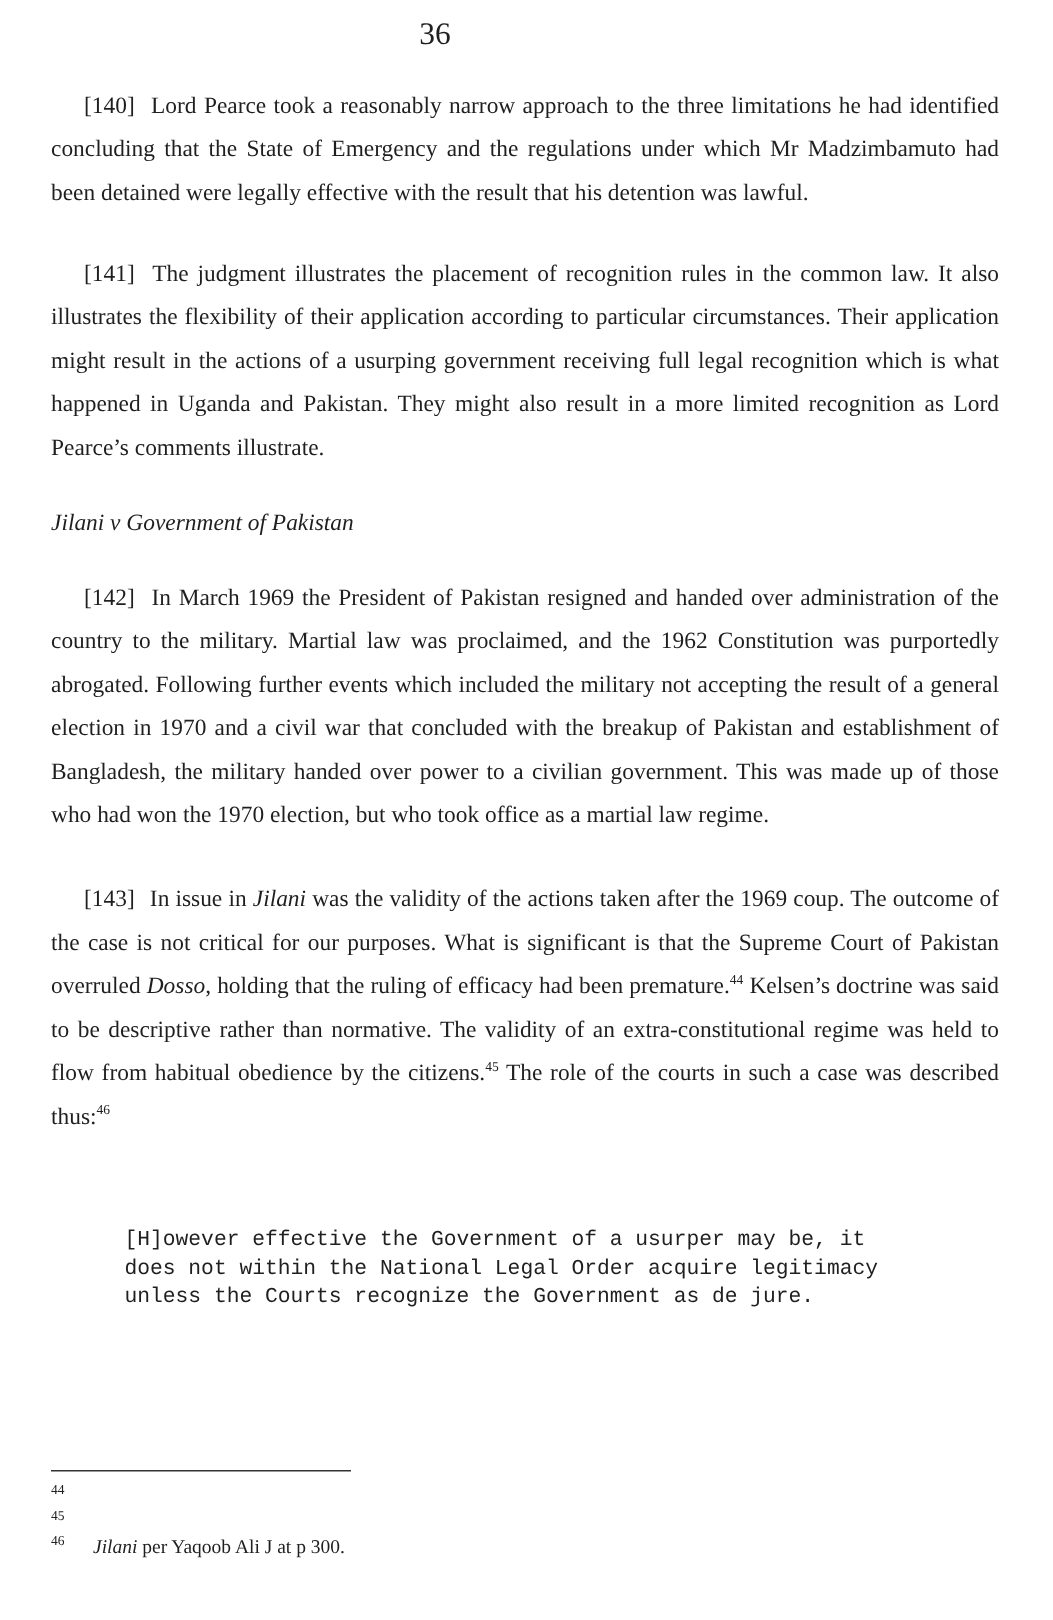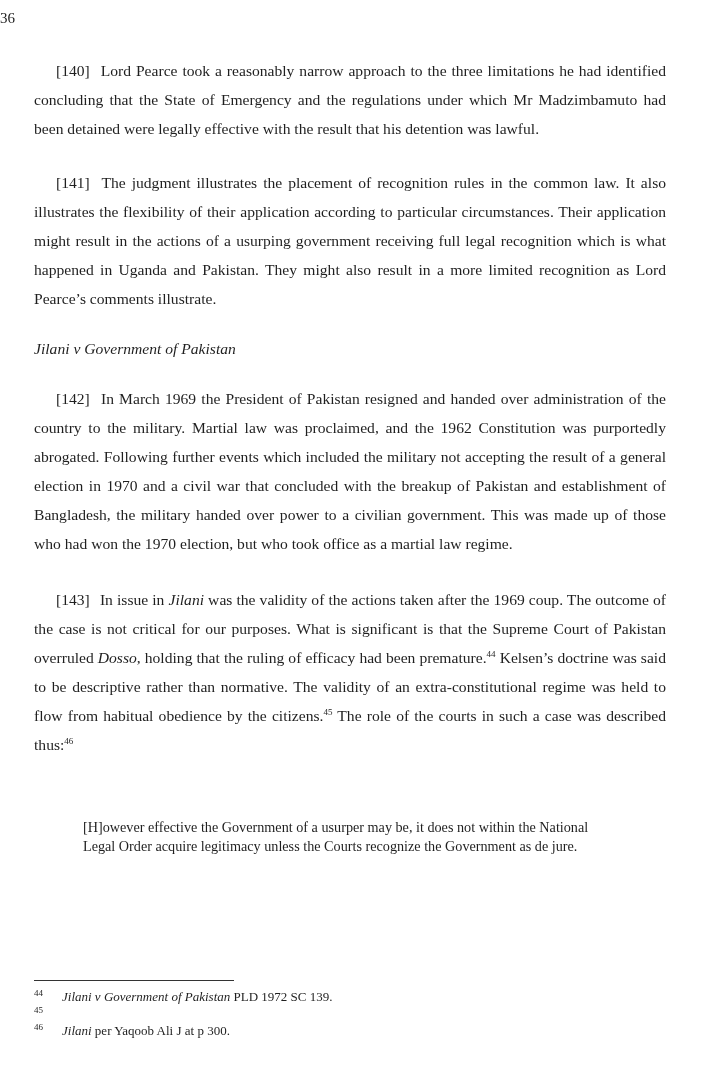--- a/index.html
+++ b/index.html
@@ -6,34 +6,34 @@
   body {
     width: 702px; height: 1080px;
     background: #ffffff;
     color: #1f1f1f;
     font-family: "Liberation Serif", "DejaVu Serif", serif;
     position: relative;
     overflow: hidden;
   }
   .page-number {
     position: absolute; top: 10px; left: 0; width: 580px;
-    font-size: 15px;
+    text-align: center; font-size: 21px;
   }
   .para {
     position: absolute; left: 34px; width: 632px;
     font-size: 15.6px; line-height: 29px;
     text-align: justify; margin: 0;
   }
   .para .num { margin-right: 6px; margin-left: 22px; }
   .heading {
     position: absolute; left: 34px; font-style: italic; font-size: 15.6px; margin: 0;
   }
   .quote {
     position: absolute; left: 83px; width: 530px;
-    font-size: 14.2px; line-height: 19px; margin: 0;
+    font-size: 14.2px; line-height: 19px; margin: 0; font-family: Liberation Mono, monospace;
   }
   sup { font-size: 9px; vertical-align: super; line-height: 0; }
   .fn-rule {
     position: absolute; left: 34px; top: 980px; width: 200px; height: 1px; background: #333;
   }
   .footnotes { position: absolute; left: 34px; top: 988px; width: 600px; font-size: 13px; line-height: 17px; }
   .fn { display: flex; }
   .fn .fn-num { width: 28px; font-size: 9px; position: relative; top: -3px; }
   i { font-style: italic; }
 </style>
@@ -64,21 +64,20 @@
   <span>In issue in </span><i>Jilani</i><span> was the validity of the actions taken after the 1969 coup.  The outcome of the case is not critical for our purposes.  What is significant is that the Supreme Court of Pakistan overruled </span><i>Dosso</i><span>, holding that the ruling of efficacy had been premature.</span><sup>44</sup><span>  Kelsen’s doctrine was said to be descriptive rather than normative.  The validity of an extra-constitutional regime was held to flow from habitual obedience by the citizens.</span><sup>45</sup><span>  The role of the courts in such a case was described thus:</span><sup>46</sup>
 </p>
 
 <p class="quote" style="top:818px;">[H]owever effective the Government of a usurper may be, it does not within the National Legal Order acquire legitimacy unless the Courts recognize the Government as de jure.</p>
 
 <div class="fn-rule"></div>
 
 <div class="footnotes">
   <div class="fn">
     <span class="fn-num">44</span>
-    <span><i>Jilani v Government of Pakistan</i><span> PLD 1972 SC 139.</span></span>
   </div>
   <div class="fn">
     <span class="fn-num">45</span>
   </div>
   <div class="fn">
     <span class="fn-num">46</span>
     <span><i>Jilani</i><span> per Yaqoob Ali J at p 300.</span></span>
   </div>
 </div>
 

